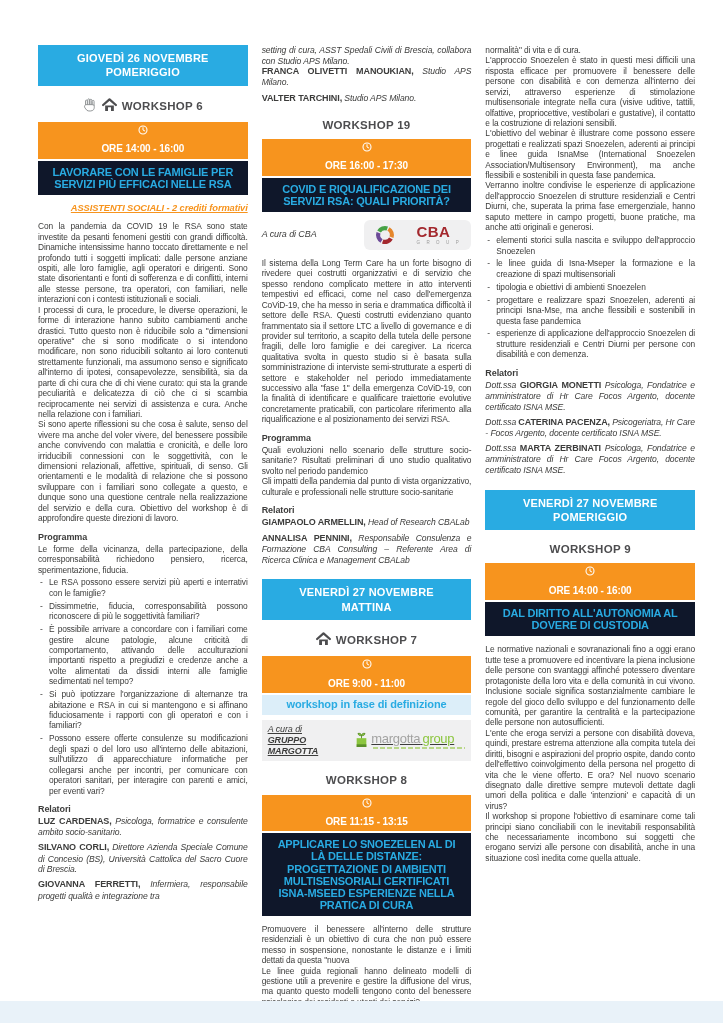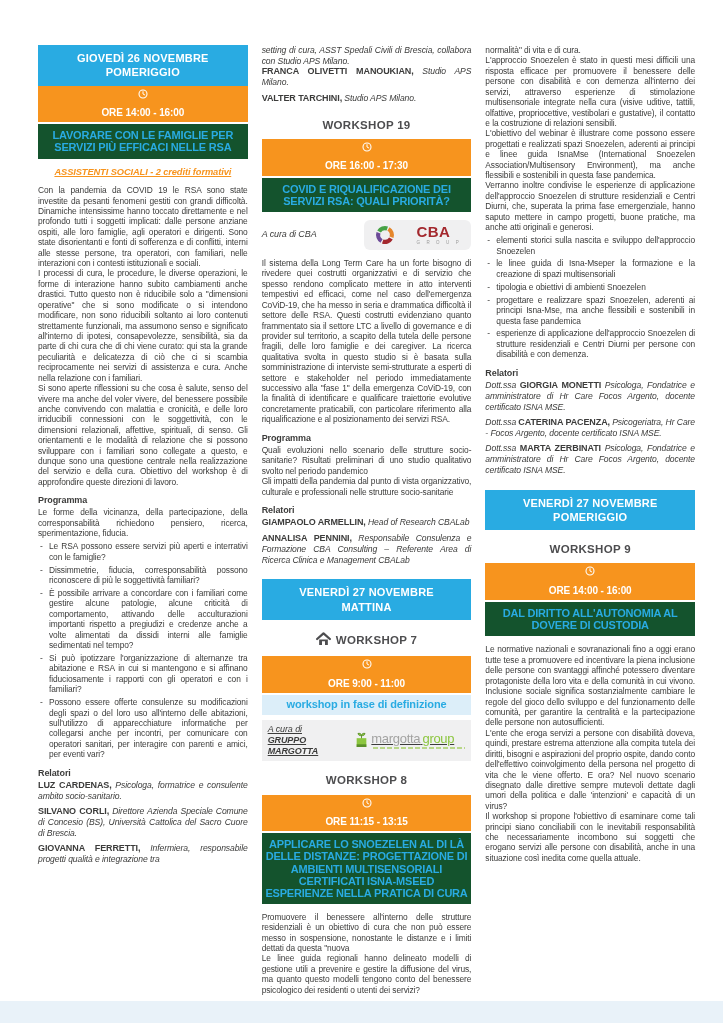--- a/index.html
+++ b/index.html
@@ -8,26 +8,26 @@
           font-family:"Liberation Sans", sans-serif; color:#3c3c3b; overflow:hidden; }
   .cols { display:flex; gap:14px; padding:45px 28px 0 38px; }
   .col  { flex:1; min-width:0; font-size:8.4px; line-height:1.24; text-align:justify; letter-spacing:-0.1px; }
 
   .banner { background:#29abe2; color:#fff; font-weight:bold; font-size:11px; line-height:1.3;
             text-align:center; padding:6px 24px; letter-spacing:0.2px; }
   .ws-head { display:flex; justify-content:center; align-items:center; gap:5px;
              font-weight:bold; font-size:11.5px; color:#4d4d4f; margin:12px 0 7px; letter-spacing:0.3px; }
   .timebar { background:#f7941e; color:#fff; font-weight:bold; font-size:10px;
              display:flex; justify-content:center; align-items:center; gap:5px; padding:3px 0;flex-direction:column; }
-  .title { background:#14532d; color:#29abe2; font-weight:bold; font-size:11px; line-height:1.1;
-           text-align:center; padding:5px 2px; margin:2px 0 8px; letter-spacing:-0.2px; }
+  .title { background:#0f172a; color:#29abe2; font-weight:bold; font-size:11px; line-height:1.1;
+           text-align:center; padding:5px 10px; margin:2px 0 8px; letter-spacing:-0.2px; }
   .statusbar { background:#dceef9; color:#29abe2; font-weight:bold; font-size:11px;
                text-align:center; padding:3px 0; margin:2px 0 4px; }
   .credits { color:#f7941e; font-weight:bold; font-style:italic; font-size:9.3px;
-             text-decoration:underline; text-align:center; margin:2px 0 7px; }
+             text-decoration:underline; text-align:right; margin:2px 0 7px; }
   p.body { margin:0; }
   .gap { margin-top:4px; }
   .sec-label { font-weight:bold; font-size:9px; margin-top:8px; margin-bottom:1px; text-align:left; }
   .bullet { position:relative; padding-left:11px; margin-top:2.5px; }
   .bullet::before { content:"-"; position:absolute; left:2px; top:0; }
   .rel { margin:0 0 4.5px; }
   .rel b { font-size:9px; }
   .rel i { font-size:8.6px; }
   .cont-role { font-style:italic; font-size:8.6px; }
 
@@ -52,20 +52,40 @@
 </style>
 </head>
 <body>
 
 <div class="page">
   <div class="cols">
 
     <div class="col">
       <div class="banner">GIOVEDÌ 26 NOVEMBRE POMERIGGIO</div>
 
+      <div class="ws-head">
+        <span>
+          <svg width="14" height="14" viewBox="0 0 20 20">
+              <g fill="#ffffff" stroke="#8a8d8f" stroke-width="1.3" stroke-linejoin="round">
+                <rect x="3.6" y="3" width="2.6" height="8.5" rx="1.3"></rect>
+                <rect x="6.8" y="1.2" width="2.6" height="10" rx="1.3"></rect>
+                <rect x="10" y="1.8" width="2.6" height="9.5" rx="1.3"></rect>
+                <rect x="13.2" y="3.4" width="2.6" height="8" rx="1.3"></rect>
+                <path d="M3.8 9.5 C2 10.6 1.6 12.6 3 14.4 L5.6 17.6 C6.8 19 13.6 19.2 15.2 16.6 C16.4 14.6 16.2 12 15.8 10.2 L13.2 9.5 Z"></path>
+              </g>
+            </svg>
+        </span>
+        <span>
+          <svg width="15" height="14" viewBox="0 0 20 18">
+              <path d="M1.5 9 L10 1.5 L18.5 9" fill="none" stroke="#4d4d4f" stroke-width="3" stroke-linecap="round" stroke-linejoin="round"></path>
+              <path d="M4.2 9.8 L4.2 17 L8 17 L8 12 L12 12 L12 17 L15.8 17 L15.8 9.8 Z" fill="#4d4d4f"></path>
+            </svg>
+        </span>
+        <span>WORKSHOP 6</span>
+      </div>
 
       <div class="timebar">
         <span>
           <svg width="10" height="10" viewBox="0 0 12 12">
               <circle cx="6" cy="6" r="4.8" fill="none" stroke="#fff" stroke-width="1.3"></circle>
               <path d="M6 3.2 L6 6 L8.1 7.1" stroke="#fff" stroke-width="1.2" fill="none" stroke-linecap="round"></path>
             </svg>
         </span>
         <span>ORE 14:00 - 16:00</span>
       </div>

